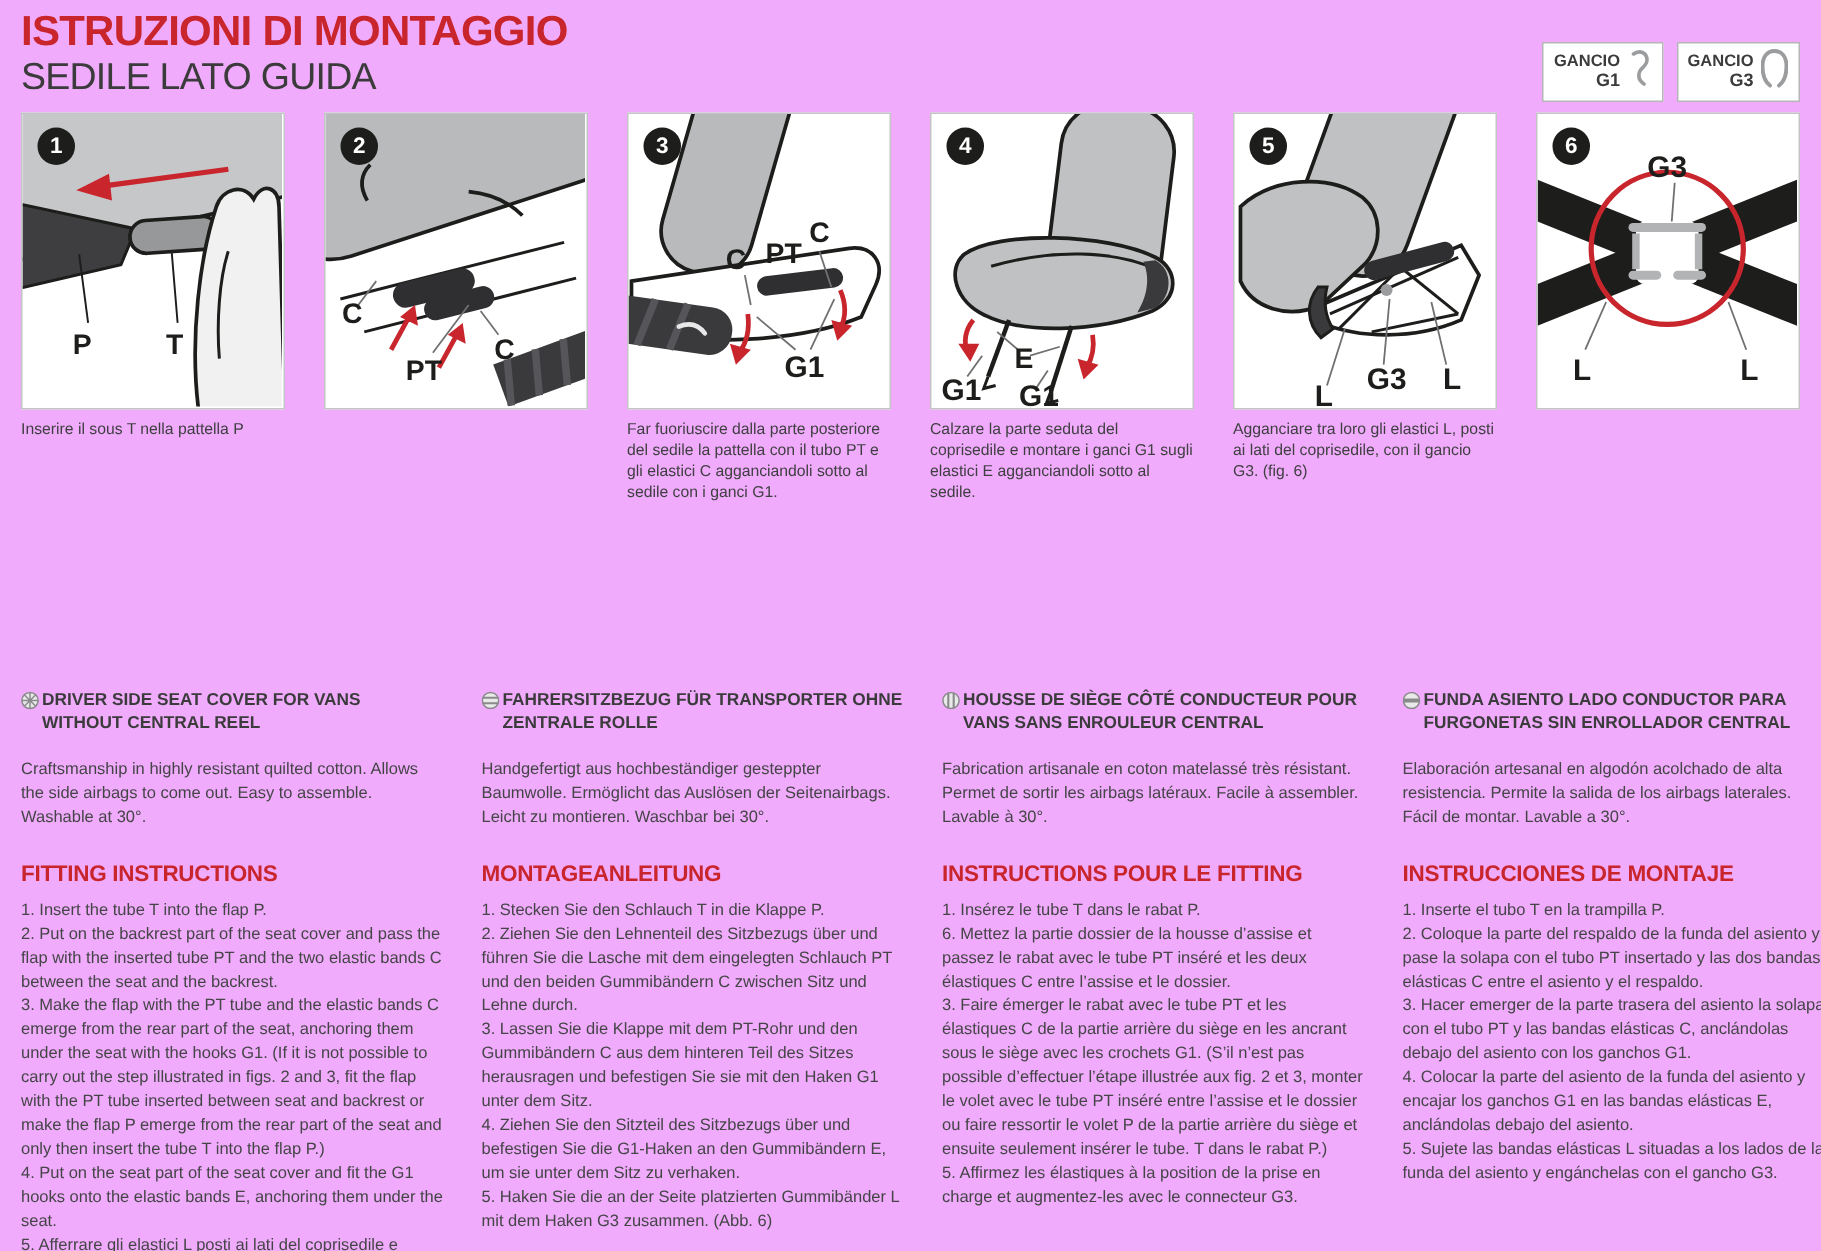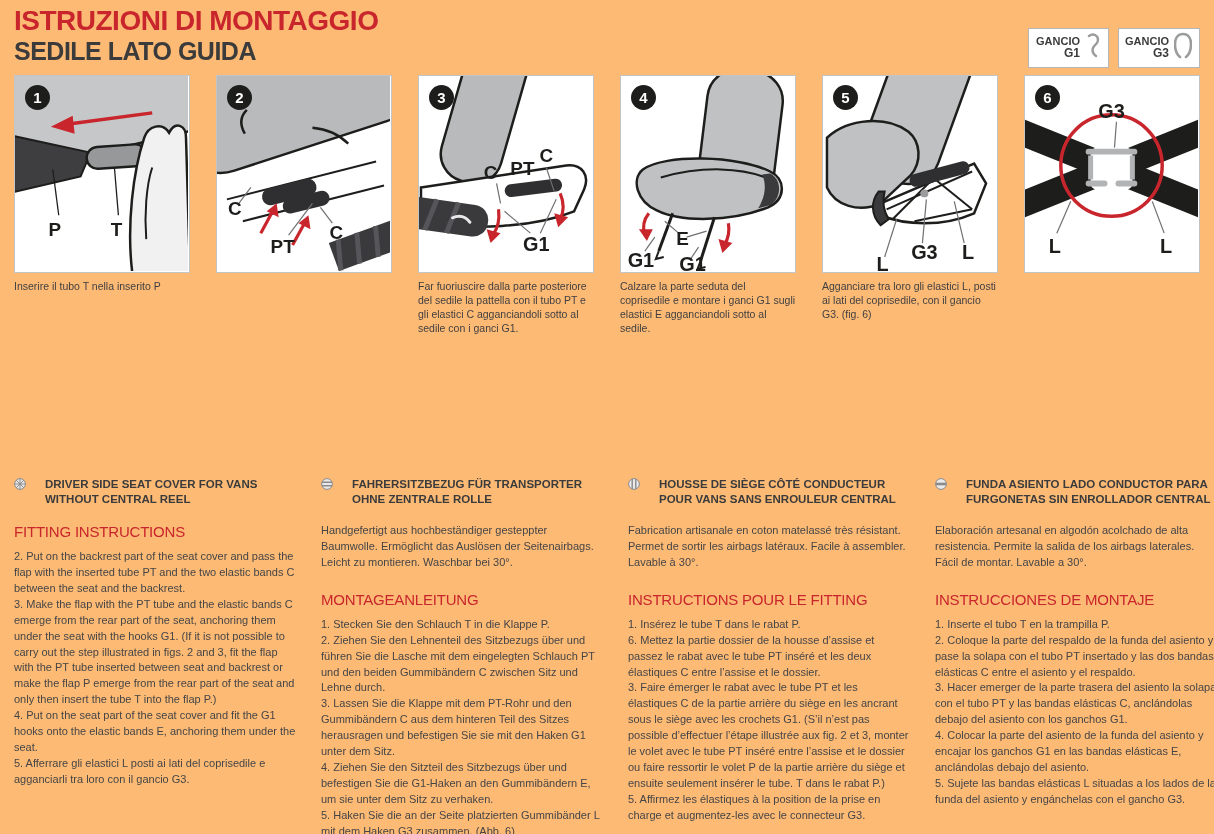--- a/index.html
+++ b/index.html
@@ -1,24 +1,24 @@
 <!DOCTYPE html>
 <html><head>
 <meta charset="utf-8">
 <style>
   * { margin:0; padding:0; box-sizing:border-box; }
   html,body { background:#ffffff; }
   .page {
     position:relative; width:1214px; height:834px; overflow:hidden;
-    background:#fdba74; font-family:"Liberation Sans", sans-serif; color:#3b3b3c;
+    background:#f0abfc; font-family:"Liberation Sans", sans-serif; color:#3b3b3c;
   }
   
   .masthead { position:absolute; left:14px; top:6px; }
   .masthead h1 { font-size:28px; font-weight:bold; letter-spacing:-0.5px; color:#c9252c; line-height:1.1; }
-  .masthead h2 { font-size:25px; font-weight:bold; letter-spacing:-0.5px; color:#3b3b3c; line-height:1.15; }
+  .masthead h2 { font-size:25px; font-weight:normal; letter-spacing:-0.5px; color:#3b3b3c; line-height:1.15; }
   .hookbox {
     position:absolute; top:28px; height:38px; border:1.5px solid #b5b6b8;
     background:#fff; display:flex; align-items:center; justify-content:flex-end; padding:19px 7px;
   }
   .hookbox.g1 { left:1028px; width:81px; }
   .hookbox.g3 { left:1118px; width:82px; }
   .hook-text { text-align:right; line-height:1.1; margin-right:5px; }
   .hook-word { display:block; font-size:11px; font-weight:bold; color:#3b3b3c; }
   .hook-code { display:block; font-size:12px; font-weight:bold; color:#3b3b3c; }
   
@@ -26,24 +26,24 @@
   .panel { position:relative; width:176px; height:198px; border:1.5px solid #c3c4c6; background:#fff; overflow:hidden; }
   .badge {
     position:absolute; left:10px; top:9px; width:25px; height:25px; border-radius:50%;
     background:#1d1d1b; color:#fff; font-size:15px; font-weight:bold;
     display:flex; align-items:center; justify-content:center; z-index:5;
   }
   .caption { margin-top:7px; font-size:10.5px; line-height:1.32; color:#3f3f41; }
   svg text { font-family:"Liberation Sans", sans-serif; font-weight:bold; fill:#1d1d1b; }
   
   .lang-col { position:absolute; top:460px; width:282px; }
-  .col-title { display:flex; align-items:flex-start; gap:19px; font-size:11.5px; font-weight:bold; line-height:1.3; color:#3b3b3c; margin-bottom:16px; text-transform:uppercase;margin-top:17px; }
+  .col-title { display:flex; align-items:flex-start; gap:2px; font-size:11.5px; font-weight:bold; line-height:1.3; color:#3b3b3c; margin-bottom:16px; text-transform:uppercase; }
   .flag { flex:0 0 auto; margin-top:1px; }
   .col-desc { font-size:11px; line-height:1.45; color:#454547; margin-bottom:20px; }
-  .col-red { font-size:15px; font-weight:normal; color:#c9252c; letter-spacing:-0.2px; margin-bottom:9px; }
+  .col-red { font-size:15px; font-weight:bold; color:#c9252c; letter-spacing:-0.2px; margin-bottom:9px; }
   .col-list p { font-size:11px; line-height:1.45; color:#454547; }
 </style>
 </head>
 <body>
 
 <div class="page">
 
   <header class="masthead">
     <h1>ISTRUZIONI DI MONTAGGIO</h1>
     <h2>SEDILE LATO GUIDA</h2>
@@ -85,21 +85,21 @@
         <path d="M130,62 C134,50 148,46 155,57 C161,45 172,49 172,62 L176,198 L118,198 C112,150 119,95 130,62 Z" fill="#f1f1f1" stroke="#1d1d1b" stroke-width="2.5"></path>
         <path d="M138,92 C132,110 130,140 132,164" fill="none" stroke="#1d1d1b" stroke-width="2"></path>
         <line x1="138" y1="37" x2="56" y2="48" stroke="#c9252c" stroke-width="3.5"></line>
         <polygon points="58,40 36,51 60,58" fill="#c9252c"></polygon>
         <line x1="44" y1="140" x2="38" y2="94" stroke="#1d1d1b" stroke-width="1.3"></line>
         <line x1="104" y1="140" x2="100" y2="92" stroke="#1d1d1b" stroke-width="1.3"></line>
         <text x="40" y="161" font-size="19" text-anchor="middle">P</text>
         <text x="102" y="161" font-size="19" text-anchor="middle">T</text>
       </svg>
     </div>
-    <figcaption class="caption">Inserire il tubo T nella inserito P</figcaption>
+    <figcaption class="caption">Inserire il sous T nella pattella P</figcaption>
   </figure>
 
   <figure class="step" style="left:216px">
     <div class="panel">
       <div class="badge">
           <span>2</span>
         </div>
       <svg width="173" height="195" viewBox="0 0 174 196">
         <g transform="rotate(-18 90 40)">
           <rect x="-40" y="-70" width="250" height="140" rx="44" fill="#b9babc" stroke="#1d1d1b" stroke-width="2.5"></rect>
@@ -253,22 +253,24 @@
   <section class="lang-col" style="left:14px">
     <h3 class="col-title">
       <span class="flag">
         <svg width="12" height="12" viewBox="0 0 12 12">
             <circle cx="6" cy="6" r="5.4" fill="#e9e9e9" stroke="#8a8a8c" stroke-width="1"></circle>
             <path d="M6,0.6 V11.4 M0.6,6 H11.4 M2,2 L10,10 M10,2 L2,10" stroke="#8a8a8c" stroke-width="1"></path>
           </svg>
       </span>
       <span>DRIVER SIDE SEAT COVER FOR VANS WITHOUT CENTRAL REEL</span>
     </h3>
+    <p class="col-desc">Craftsmanship in highly resistant quilted cotton. Allows the side airbags to come out. Easy to assemble. Washable at 30°.</p>
     <h4 class="col-red">FITTING INSTRUCTIONS</h4>
     <div class="col-list">
+      <p>1. Insert the tube T into the flap P.</p>
       <p>2. Put on the backrest part of the seat cover and pass the flap with the inserted tube PT and the two elastic bands C between the seat and the backrest.</p>
       <p>3. Make the flap with the PT tube and the elastic bands C emerge from the rear part of the seat, anchoring them under the seat with the hooks G1. (If it is not possible to carry out the step illustrated in figs. 2 and 3, fit the flap with the PT tube inserted between seat and backrest or make the flap P emerge from the rear part of the seat and only then insert the tube T into the flap P.)</p>
       <p>4. Put on the seat part of the seat cover and fit the G1 hooks onto the elastic bands E, anchoring them under the seat.</p>
       <p>5. Afferrare gli elastici L posti ai lati del coprisedile e agganciarli tra loro con il gancio G3.</p>
     </div>
   </section>
 
   <section class="lang-col" style="left:321px">
     <h3 class="col-title">
       <span class="flag">

